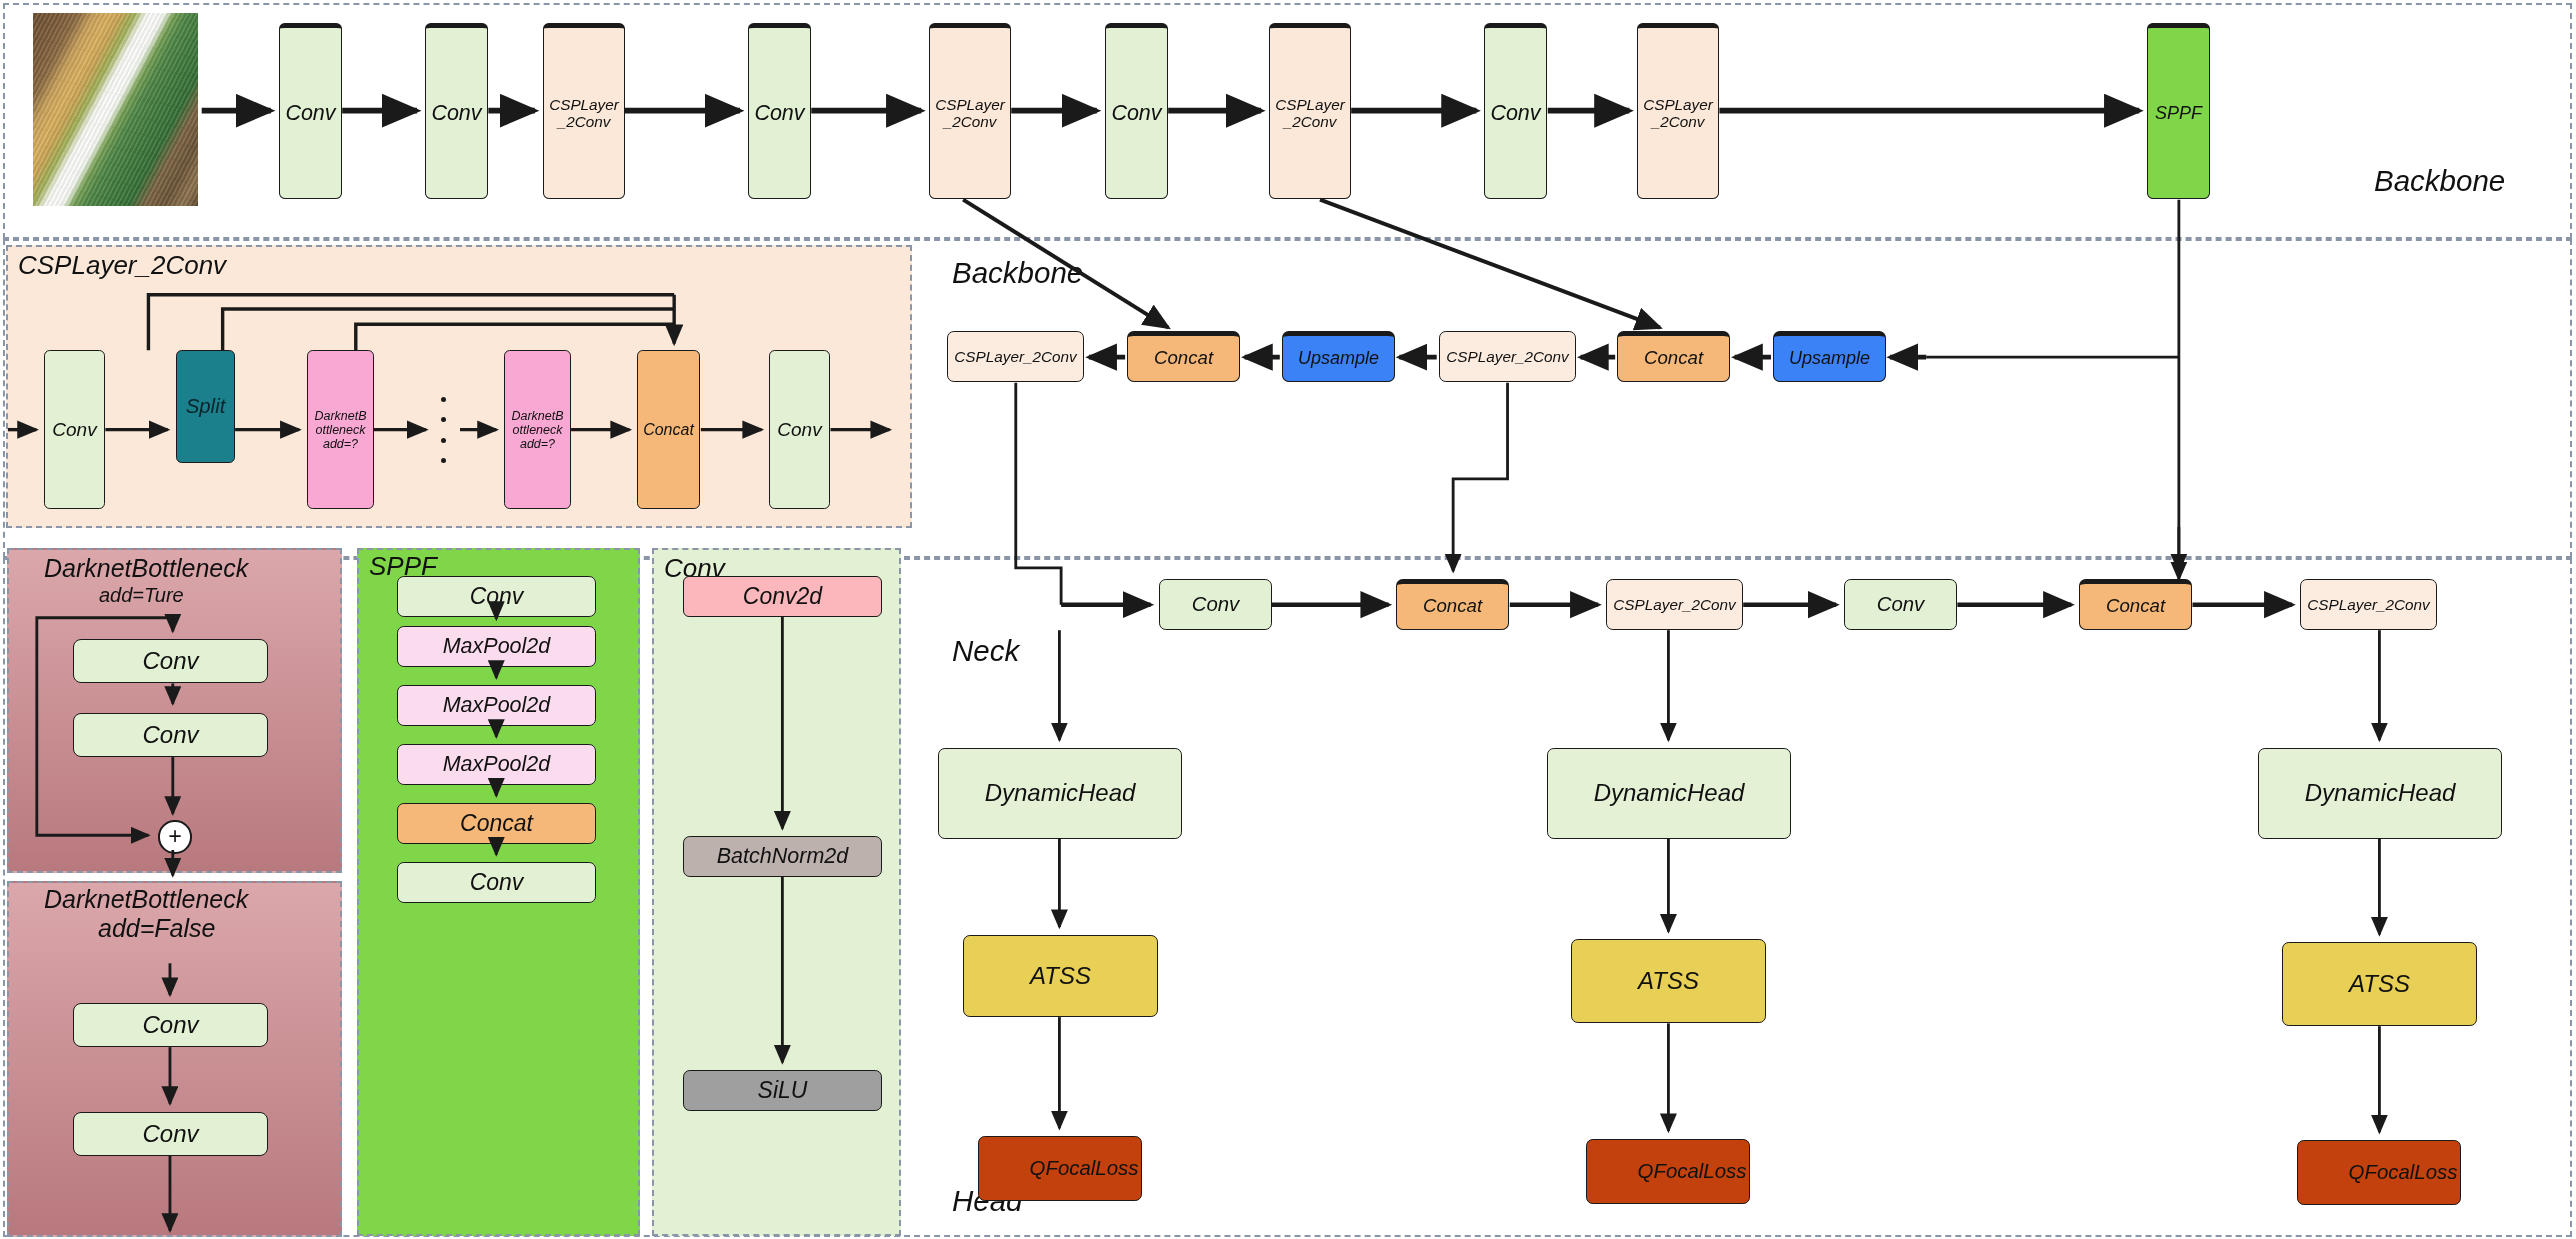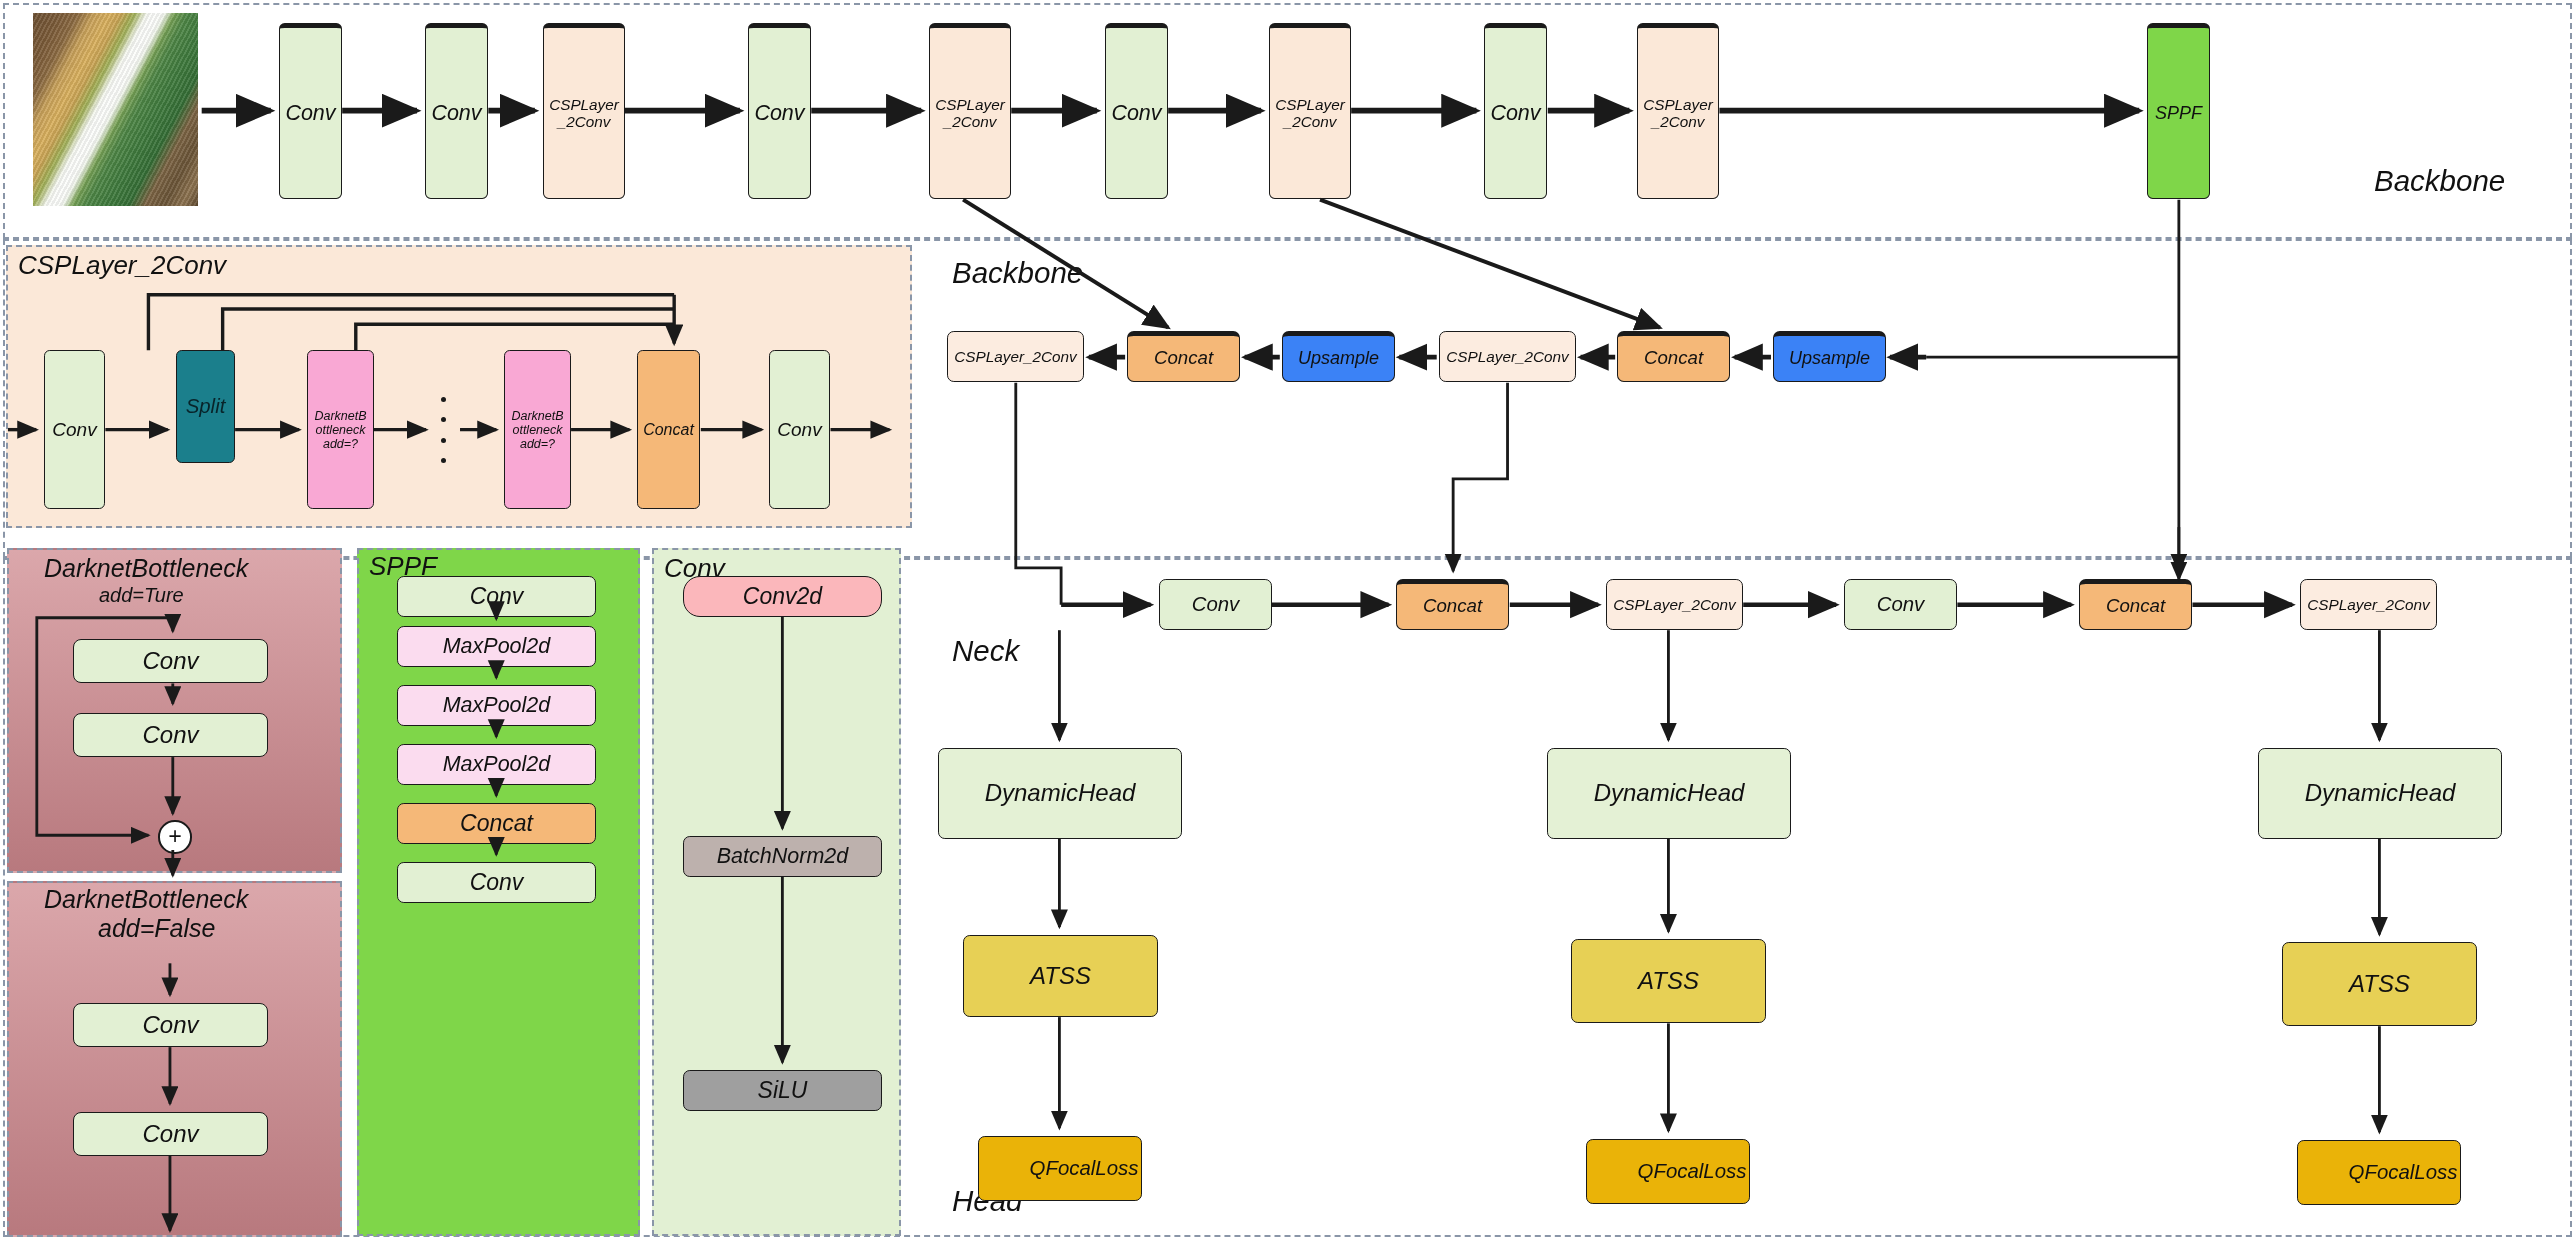--- a/index.html
+++ b/index.html
@@ -21,21 +21,21 @@
   .c-conv{background:#e2f0d3;}
   .c-csp{background:#fbe8d8;}
   .c-csp-pale{background:#fcece0;}
   .c-sppf{background:#7fd649;}
   .c-concat{background:#f5b878;}
   .c-upsample{background:#3b82f6;}
   .c-split{background:#1b7f8c;color:#08242a;}
   .c-bottleneck{background:#f9a8d4;}
   .c-dyn{background:#e4f1d5;}
   .c-atss{background:#e7d055;}
-  .c-qfl{background:#eab308;padding-left:48px;}
+  .c-qfl{background:#c2410c;padding-left:48px;}
   .c-maxpool{background:#fbdcef;}
   .c-conv2d{background:#fbb7bb;}
   .c-bn{background:#bdb1ad;}
   .c-silu{background:#9f9f9f;}
 
   
   .panel{position:absolute;box-sizing:border-box;border:2.3px dashed #8a96a8;}
   .panel-title{position:absolute;font-size:26px;color:#111;white-space:nowrap;}
   .p-csp{background:#fbe8d8;}
   .p-bneck{background:linear-gradient(180deg,#dba7ab 0%,#b8797e 100%);}
@@ -139,21 +139,21 @@
   <div class="panel-title" style="left:369px;top:551px;font-size:26px;">SPPF</div>
   <div class="node flat c-conv" style="left:397px;top:576px;width:199px;height:41px;font-size:23px;border-radius:6.8px;">Conv</div>
   <div class="node flat c-maxpool" style="left:397px;top:626px;width:199px;height:41px;font-size:21.5px;border-radius:6.8px;">MaxPool2d</div>
   <div class="node flat c-maxpool" style="left:397px;top:685px;width:199px;height:41px;font-size:21.5px;border-radius:6.8px;">MaxPool2d</div>
   <div class="node flat c-maxpool" style="left:397px;top:744px;width:199px;height:41px;font-size:21.5px;border-radius:6.8px;">MaxPool2d</div>
   <div class="node flat c-concat" style="left:397px;top:803px;width:199px;height:41px;font-size:23px;border-radius:6.8px;">Concat</div>
   <div class="node flat c-conv" style="left:397px;top:862px;width:199px;height:41px;font-size:23px;border-radius:6.8px;">Conv</div>
 
   <div class="panel p-conv" style="left:652px;top:548px;width:249px;height:688px;"></div>
   <div class="panel-title" style="left:664px;top:553px;font-size:26px;">Conv</div>
-  <div class="node flat c-conv2d" style="left:683px;top:576px;width:199px;height:41px;font-size:23px;border-radius:17px;">Conv2d</div>
+  <div class="node flat c-conv2d" style="left:683px;top:576px;width:199px;height:41px;font-size:23px;border-radius:6px;">Conv2d</div>
   <div class="node flat c-bn" style="left:683px;top:836px;width:199px;height:41px;font-size:21.5px;border-radius:6.8px;">BatchNorm2d</div>
   <div class="node flat c-silu" style="left:683px;top:1070px;width:199px;height:41px;font-size:23px;border-radius:6.8px;">SiLU</div>
 
   <div class="region-label" style="left:952px;top:256px;font-size:29.5px;">Backbone</div>
 
   <div class="node flat c-csp-pale" style="left:947px;top:331px;width:137px;height:51px;font-size:15.3px;border-radius:6.8px;">CSPLayer_2Conv</div>
   <div class="node c-concat" style="left:1127px;top:331px;width:113px;height:51px;font-size:18.7px;border-radius:6.8px;">Concat</div>
   <div class="node c-upsample" style="left:1282px;top:331px;width:113px;height:51px;font-size:18px;border-radius:6.8px;">Upsample</div>
   <div class="node flat c-csp-pale" style="left:1439px;top:331px;width:137px;height:51px;font-size:15.3px;border-radius:6.8px;">CSPLayer_2Conv</div>
   <div class="node c-concat" style="left:1617px;top:331px;width:113px;height:51px;font-size:18.7px;border-radius:6.8px;">Concat</div>

